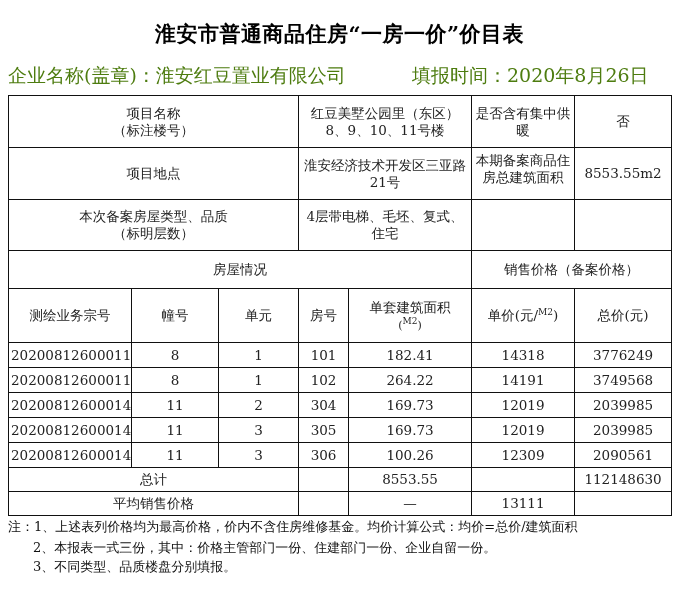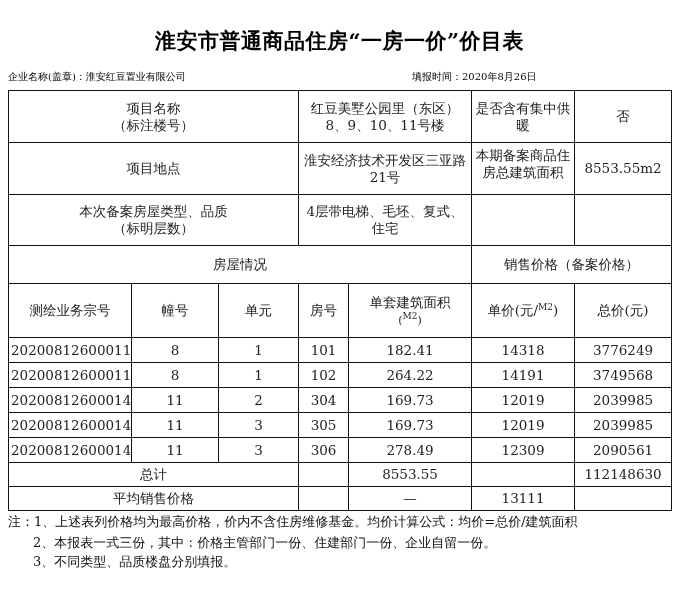--- a/index.html
+++ b/index.html
@@ -13,40 +13,40 @@
     overflow: hidden;
     font-family: "DejaVu Serif", "Liberation Serif", serif;
     color: #1a1a1a;
     position: relative;
   }
   .page {
     width: 679px;
     height: 610px;
     position: relative;
     box-sizing: border-box;
-    padding: 15px 8px;
+    padding: 8px 8px;
   }
   
   .doc-title {
     text-align: center;
     font-size: 21px;
     font-weight: bold;
     letter-spacing: 0.5px;
     padding-top: 13px;
     line-height: 1.2;
     color: #000;
   }
   
   .meta-row {
     display: flex;
     align-items: flex-start;
-    font-size: 10px;
+    font-size: 19px;
     padding-top: 17px;
     padding-bottom: 6px;
-    color: #000000;
+    color: #4d7c0f;
   }
   .meta-left { width: 404px; }
   .meta-right { flex: 1; }
 
   
   table.main {
     border-collapse: collapse;
     width: 663px;
     table-layout: fixed;
     margin-left: 0;
@@ -242,21 +242,21 @@
         <td class="datacell">305</td>
         <td class="datacell">169.73</td>
         <td class="datacell">12019</td>
         <td class="datacell">2039985</td>
       </tr>
       <tr style="height:25px">
         <td class="datacell">20200812600014</td>
         <td class="datacell">11</td>
         <td class="datacell">3</td>
         <td class="datacell">306</td>
-        <td class="datacell">278.49</td>
+        <td class="datacell">100.26</td>
         <td class="datacell">12309</td>
         <td class="datacell">2090561</td>
       </tr>
 
       <tr style="height:24px">
         <td colspan="3" class="totcell">总计</td>
         <td class="datacell"></td>
         <td class="totcell">8553.55</td>
         <td class="totcell"></td>
         <td class="totcell">112148630</td>

